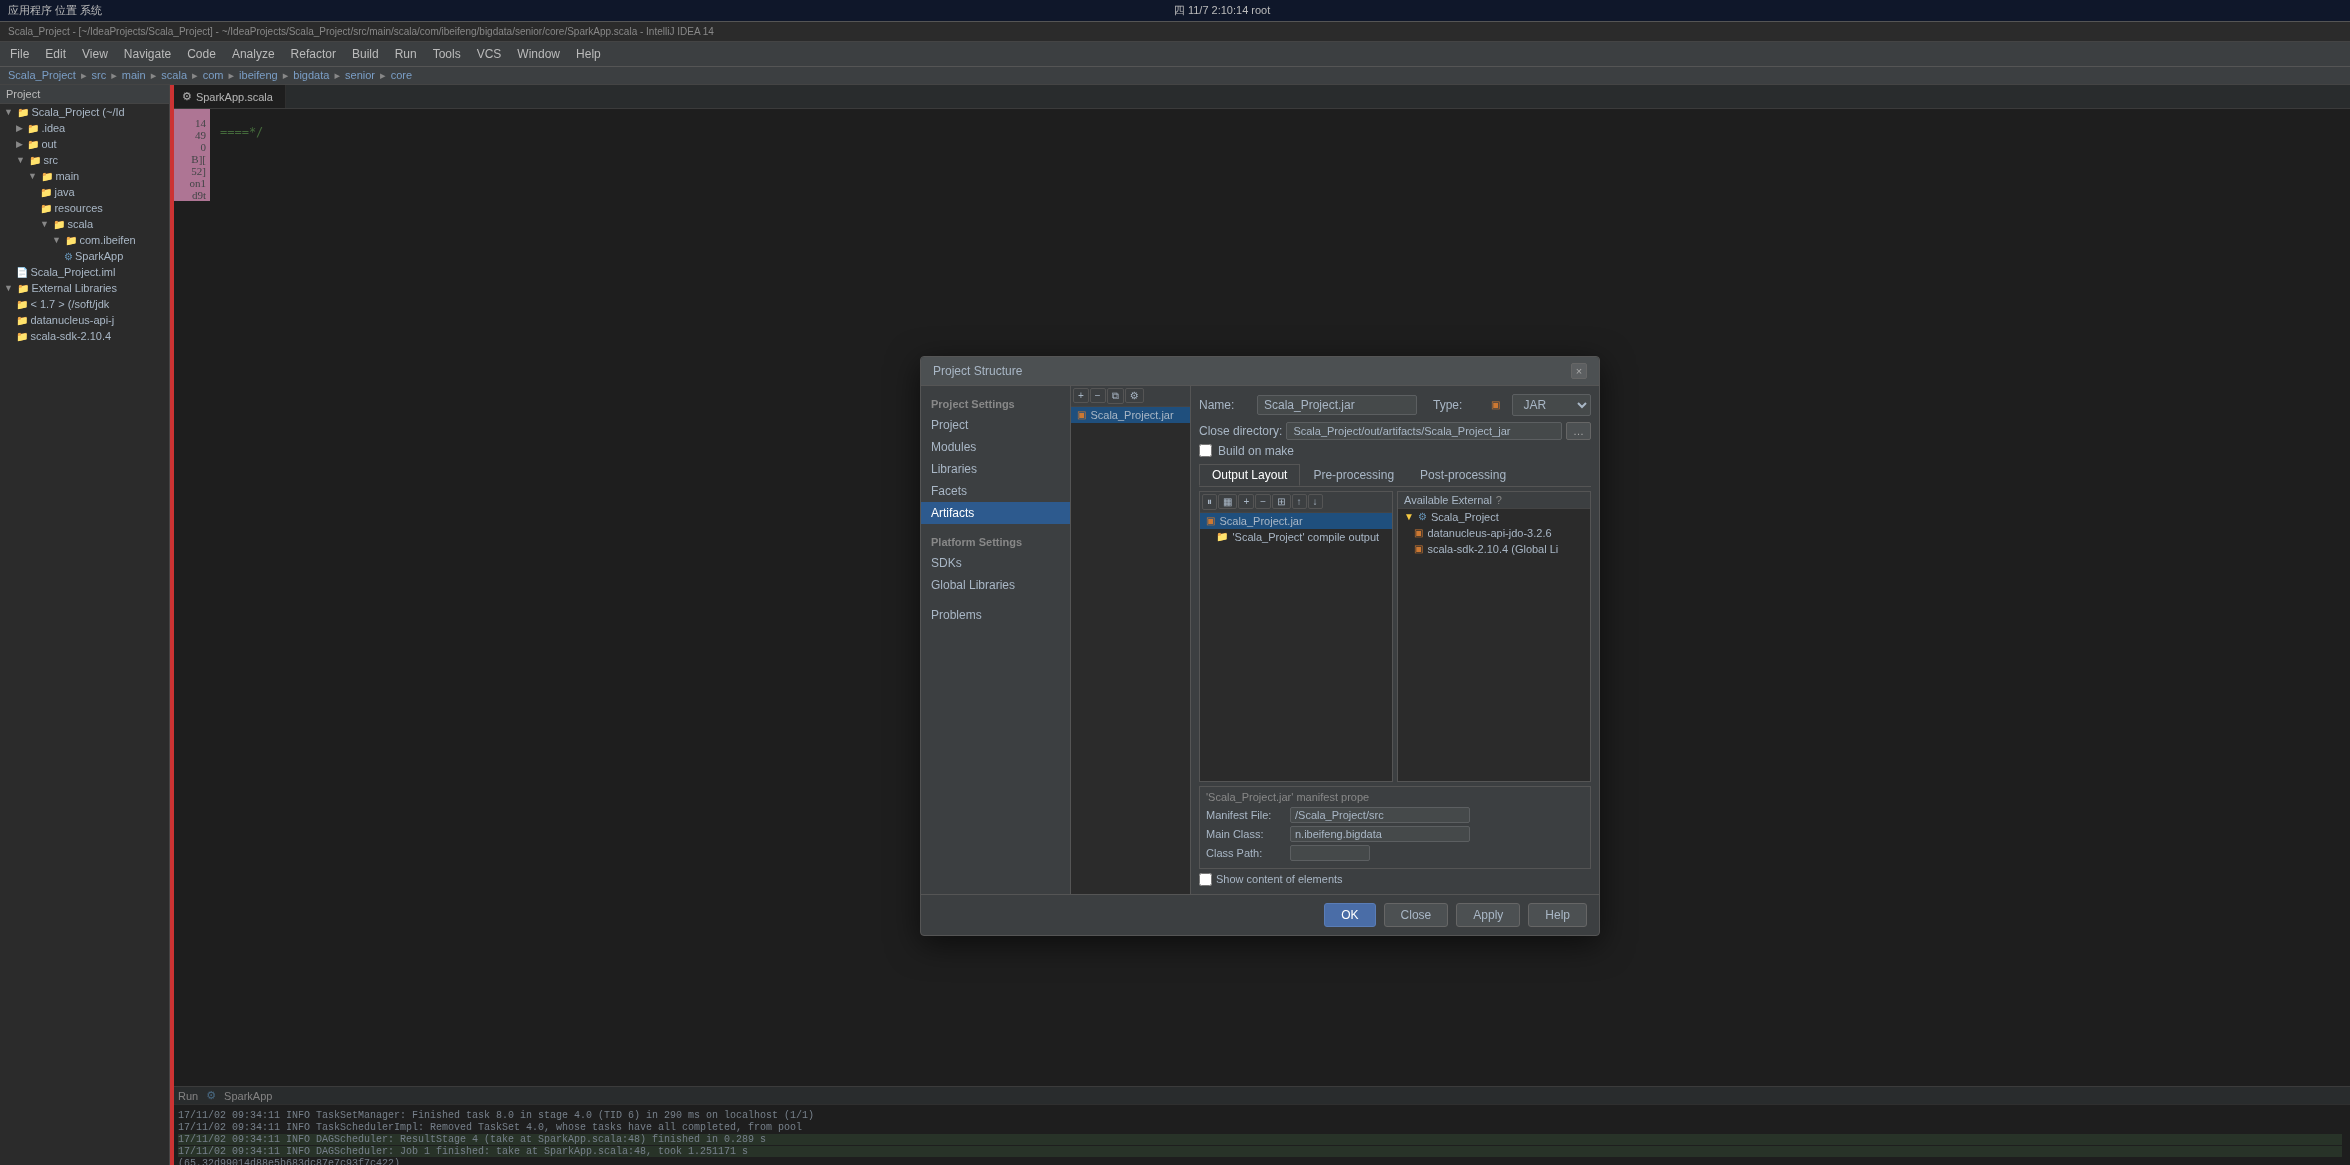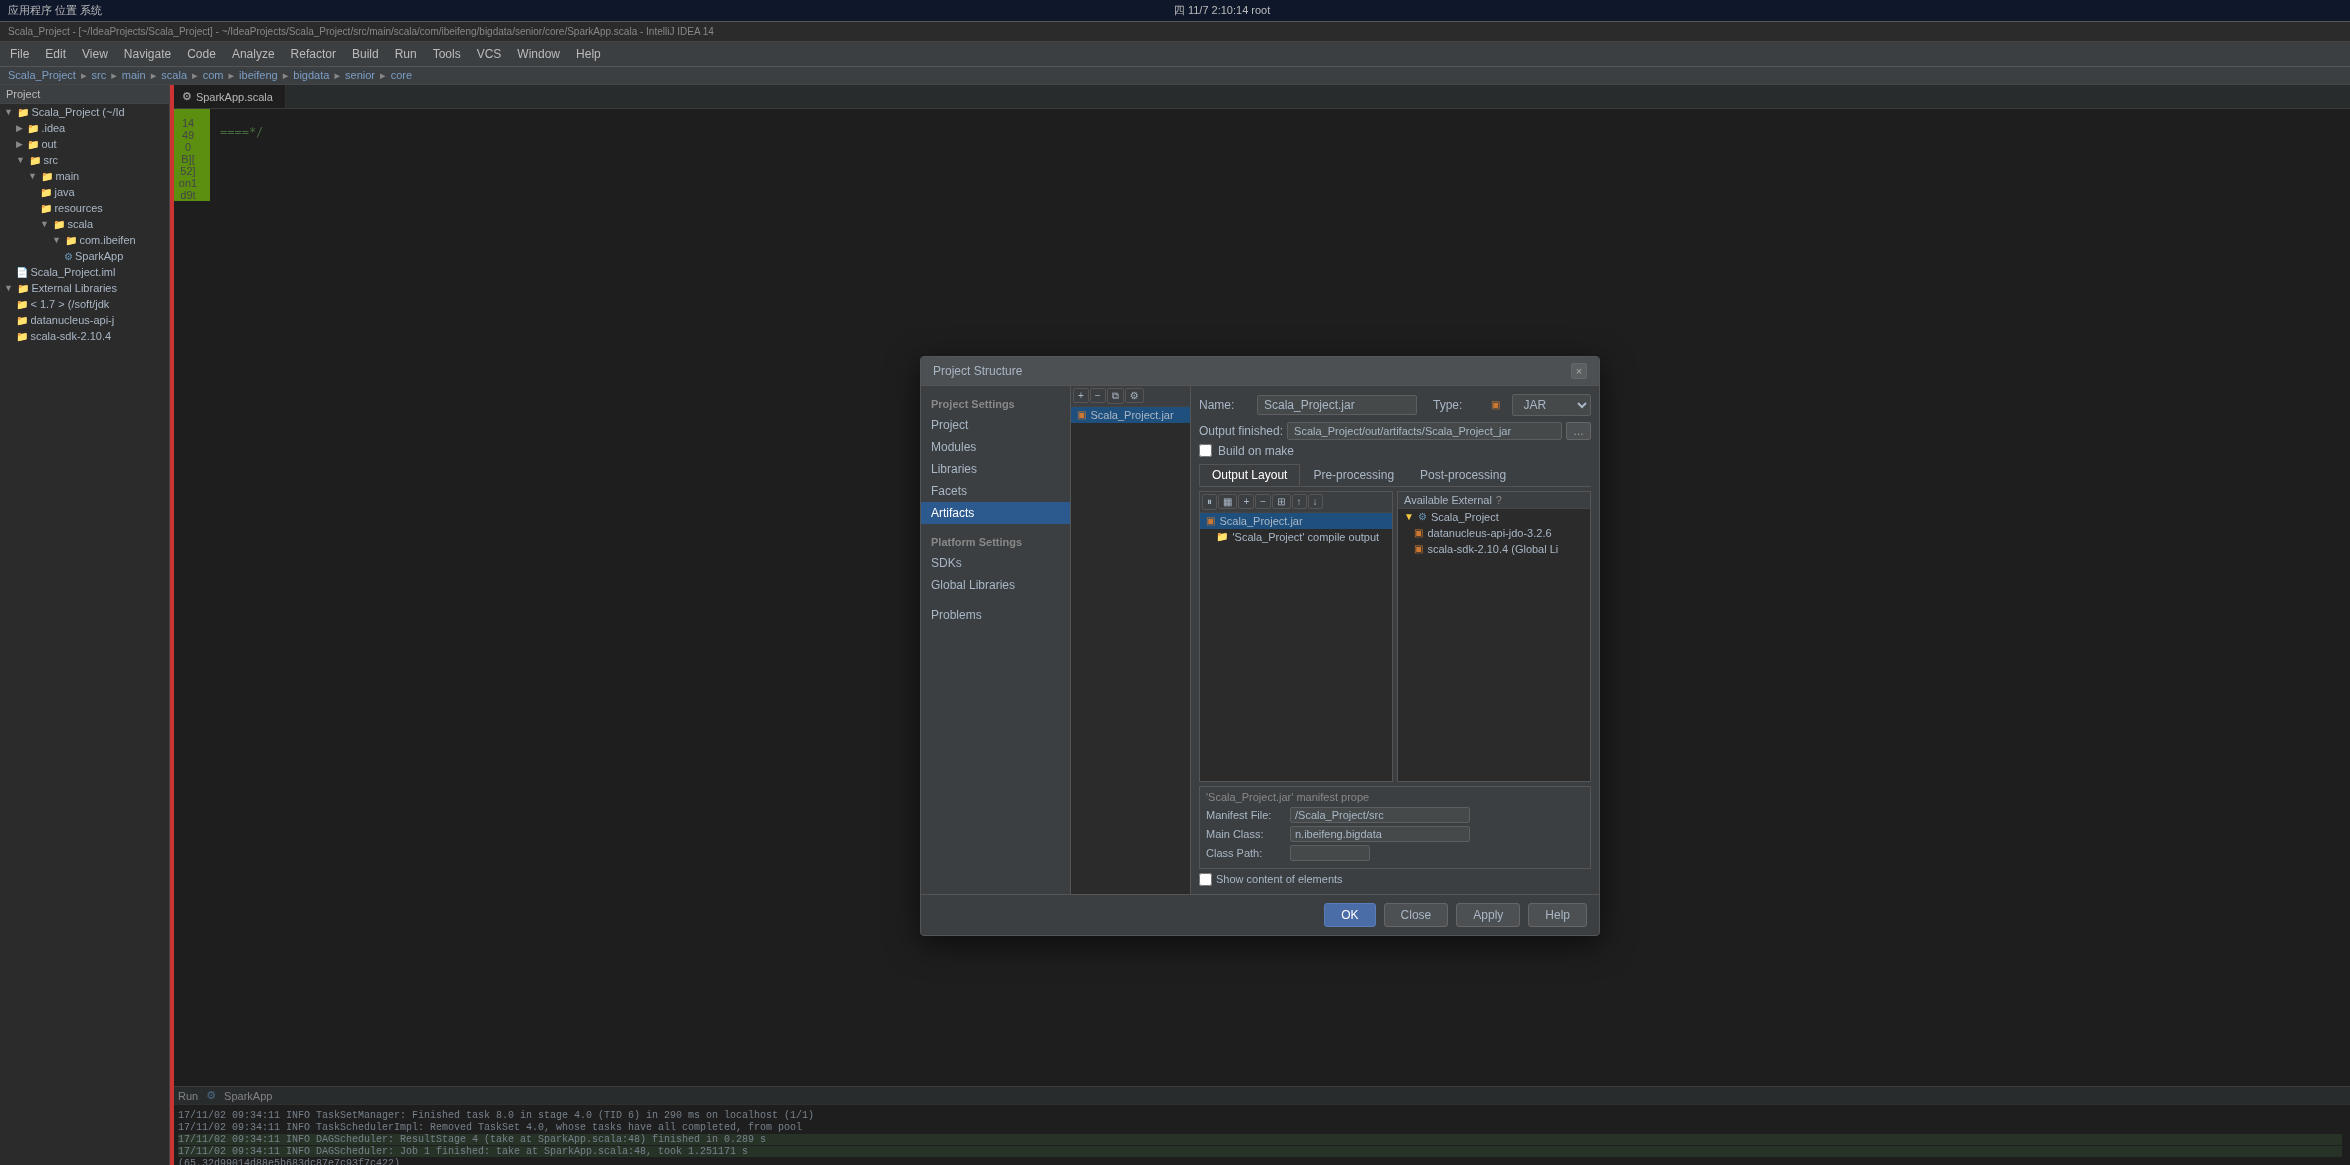--- a/index.html
+++ b/index.html
@@ -100,26 +100,26 @@
       overflow: hidden;
       position: relative;
     }
 
     
     .line-numbers {
       position: absolute;
       left: 0;
       top: 0;
       width: 40px;
-      background: #84cc16;
+      background: #f9a8d4;
       color: #606366;
       font-size: 11px;
-      font-family: Liberation Sans, sans-serif;
+      font-family: Liberation Serif, serif;
       padding-top: 8px;
-      text-align: center;
+      text-align: right;
       padding-right: 4px;
     }
 
     
     .bottom-panel {
       position: absolute;
       bottom: 0;
       left: 0;
       right: 0;
       height: 120px;
@@ -670,21 +670,21 @@
                 <span class="field-label">Name:</span>
                 <input class="field-input" type="text" value="Scala_Project.jar" style="">
                 <span class="field-label" style="margin-left:8px;">Type:</span>
                 <span style="color:#cc7832; margin-right:4px; font-size:10px;">▣</span>
                 <select class="field-select">
                   <option>JAR</option>
                 </select>
               </div>
 
               <div class="output-dir-row">
-                <span class="field-label">Output finished:</span>
+                <span class="field-label">Close directory:</span>
                 <input class="output-dir-input" type="text" value="Scala_Project/out/artifacts/Scala_Project_jar" style="">
                 <button class="browse-btn">…</button>
               </div>
 
               <div class="checkbox-row">
                 <input type="checkbox" style="">
                 <span>Build on make</span>
               </div>
 
               <div class="dialog-tabs">

